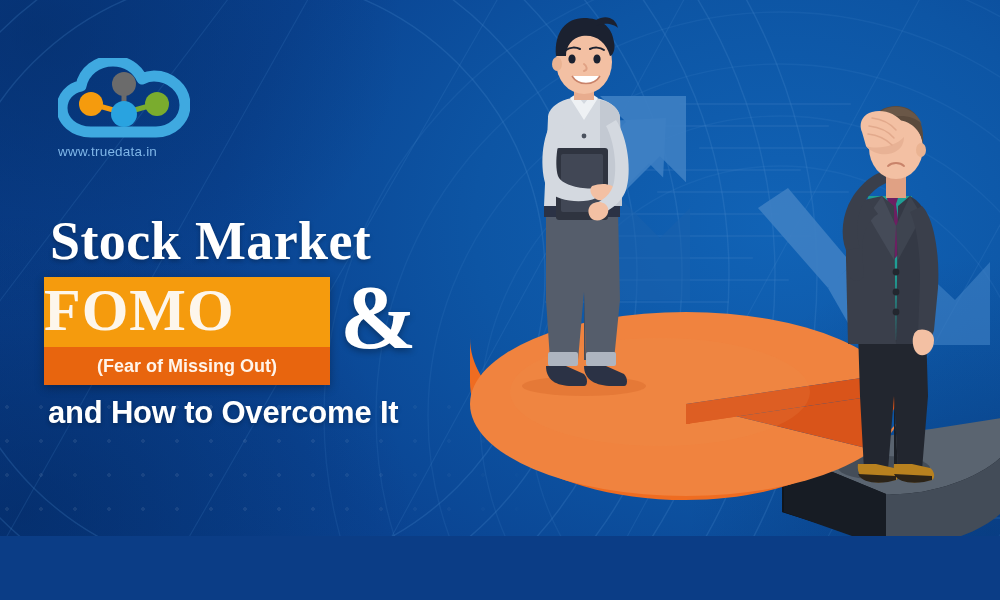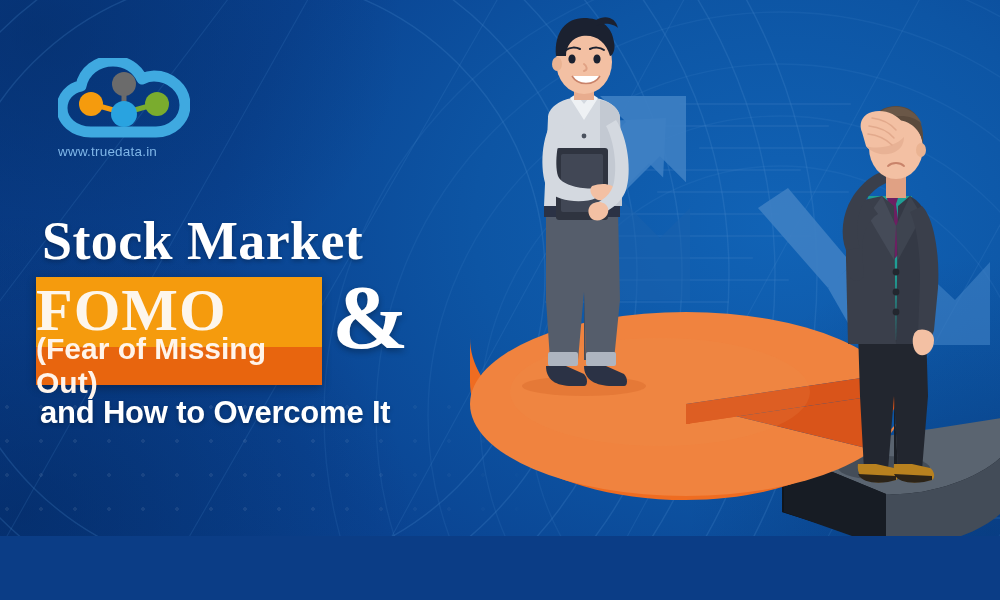--- a/index.html
+++ b/index.html
@@ -52,21 +52,21 @@
   
   .logo-block{ position:absolute; left:48px; top:58px; width:180px; }
   .logo-mark{ display:block; width:132px; height:82px; margin-left:10px; }
   .logo-url{
     margin-top:4px; margin-left:10px;
     font-size:13.5px; letter-spacing:.2px; color:#7fb6e8;
     font-family:"Liberation Sans", sans-serif; white-space:nowrap;
   }
 
   
-  .headline{ position:absolute; left:36px; top:214px; width:470px; }
+  .headline{ position:absolute; left:44px; top:214px; width:470px; }
 
   .hl-line1{
     font-family:"Liberation Serif", serif;
     font-weight:bold;
     font-size:54px;
     line-height:1.0;
     color:#ffffff;
     letter-spacing:.4px;
     padding-left:6px;
     text-shadow:0 2px 4px rgba(0,0,0,.28);
@@ -93,21 +93,21 @@
     transform:translateY(-2px);
   }
   .fomo-sub{
     background:#e8650e;
     height:38px;
     display:flex; align-items:center; justify-content:center;
   }
   .fomo-sub span{
     font-family:"Liberation Sans", sans-serif;
     font-weight:bold;
-    font-size:30px;
+    font-size:18px;
     color:#fff4ea;
     letter-spacing:0px;
   }
 
   .amp{
     position:absolute; left:296px; top:-6px;
     font-family:"Liberation Serif", serif;
     font-weight:bold;
     font-size:92px;
     line-height:1;

